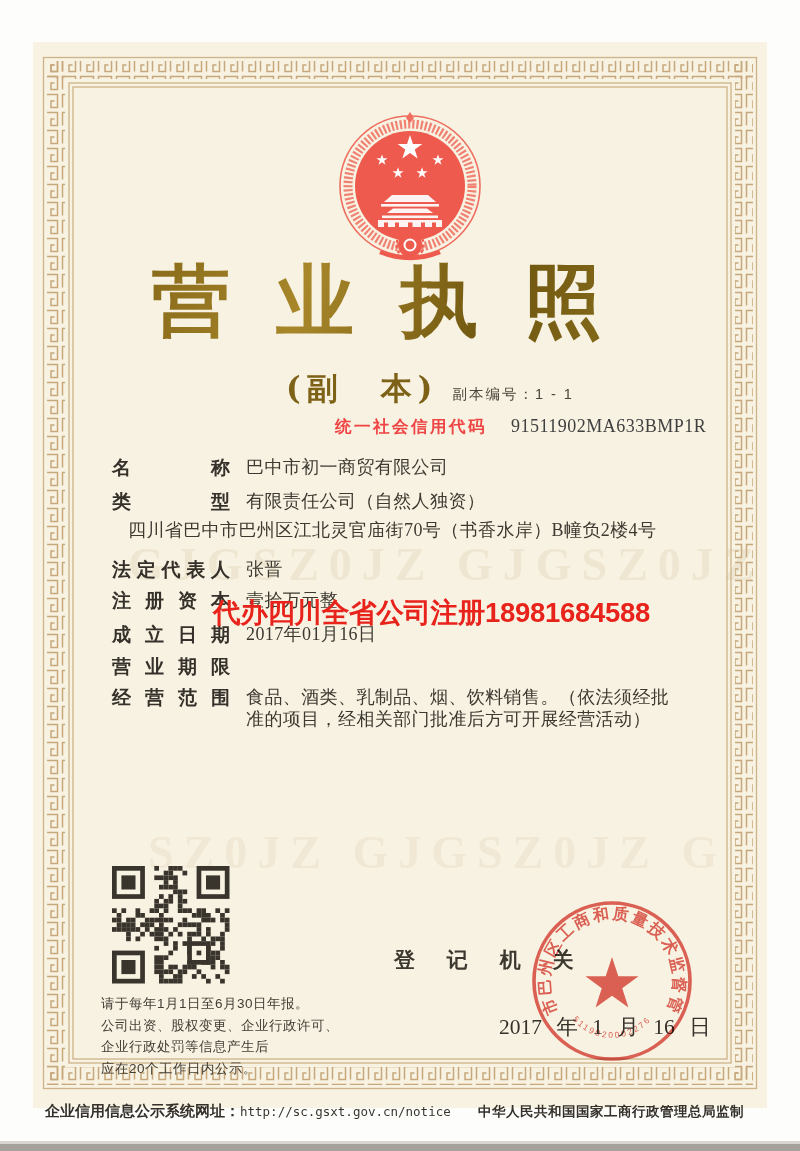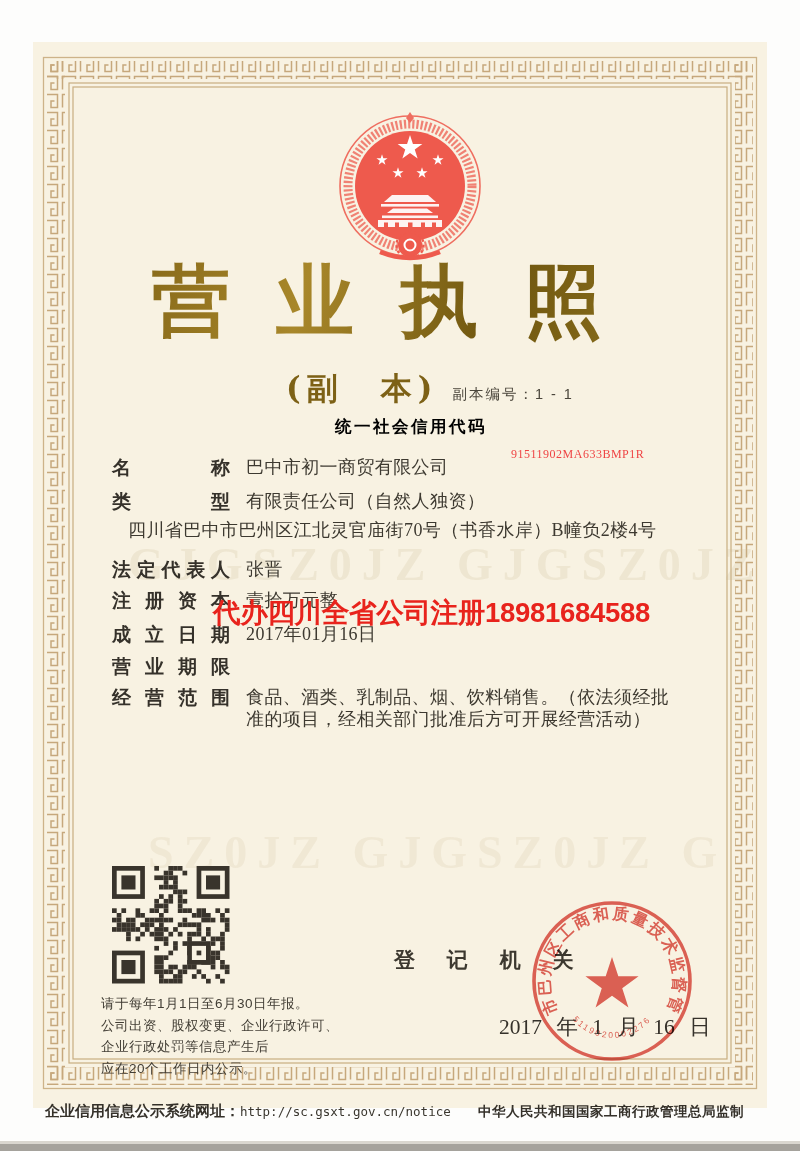--- a/index.html
+++ b/index.html
@@ -22,23 +22,23 @@
          letter-spacing:46px;margin-right:-46px;line-height:1.1;
          background:linear-gradient(105deg,#7c5f14 10%,#a8872a 38%,#6f560f 62%,#967a22 90%);
          -webkit-background-clip:text;background-clip:text;color:transparent;}
   .subrow{position:absolute;left:0;top:368px;width:800px;display:flex;justify-content:center;
           align-items:baseline;padding-left:60px;box-sizing:border-box;}
   .copy-type{font-family:"DejaVu Serif","Liberation Serif",serif;font-weight:900;font-size:31px;
              color:#7d6116;letter-spacing:6px;}
   .copy-no{margin-left:14px;font-size:14.5px;color:#4a453b;letter-spacing:2px;font-weight:400;}
 
   .ccline{position:absolute;left:0;top:416px;width:800px;}
-  .cclabel{position:absolute;left:335px;font-size:16.5px;font-weight:700;color:#000000;letter-spacing:2.5px;}
-  .ccvalue{position:absolute;left:511px;font-size:12px;color:#ef4444;
-           font-family:"Liberation Serif","DejaVu Serif",serif;letter-spacing:.5px;margin-top:31px;}
+  .cclabel{position:absolute;left:335px;font-size:16.5px;font-weight:700;color:#ef4444;letter-spacing:2.5px;}
+  .ccvalue{position:absolute;left:511px;font-size:18px;color:#404040;
+           font-family:"Liberation Serif","DejaVu Serif",serif;letter-spacing:.5px;}
 
   .fields{position:absolute;left:112px;top:0;width:566px;}
   .frow{position:absolute;left:0;width:566px;display:flex;}
   .flabel{flex:0 0 118px;font-size:19px;font-weight:700;color:#35312a;
           text-align:justify;text-align-last:justify;line-height:23px;}
   .fvalue{margin-left:16px;flex:1;font-size:18px;color:#3d3930;line-height:22px;
           font-family:"Liberation Serif","DejaVu Serif",serif;letter-spacing:.4px;}
   .r1{top:456px}.r2{top:490px}.r3{top:519px}.r4{top:558px}
   .r5{top:589px}.r6{top:623px}.r7{top:655px}.r8{top:686px}
 

